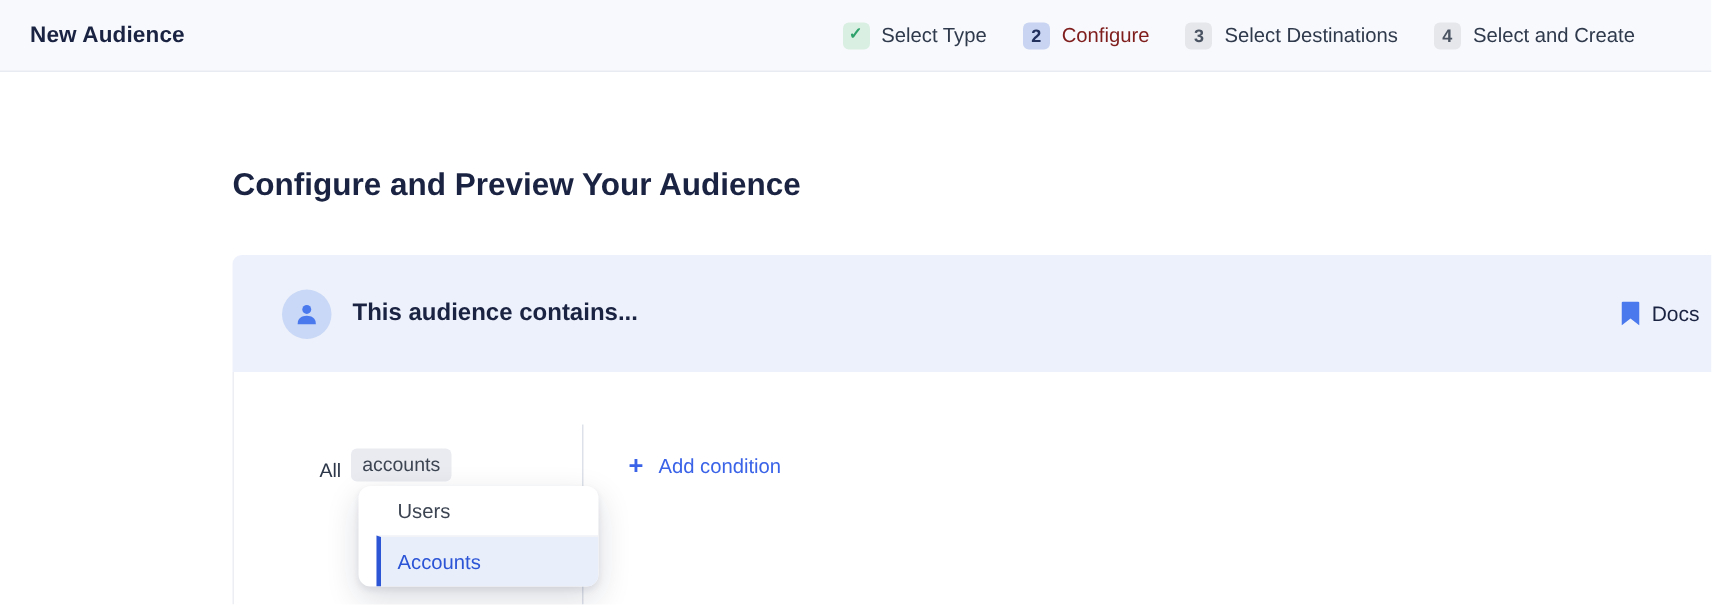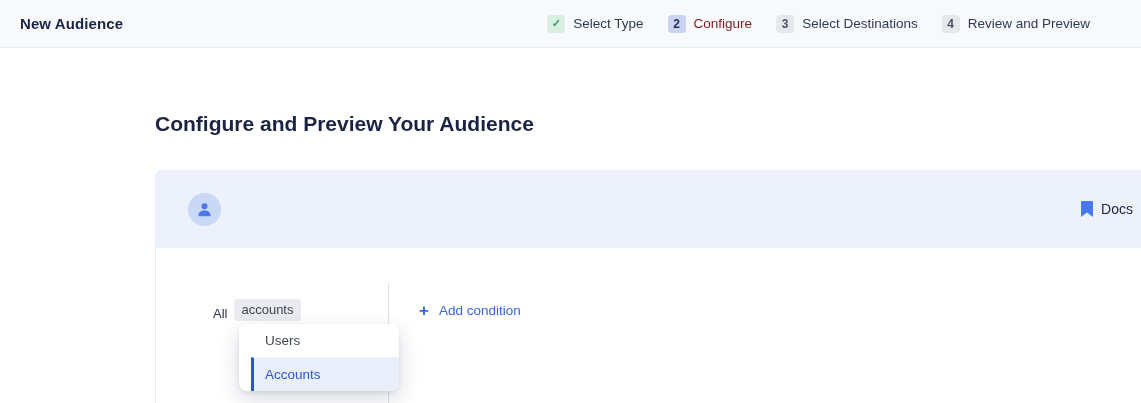--- a/index.html
+++ b/index.html
@@ -102,38 +102,39 @@
     <div class="step active">
       <span class="badge active">2</span>
       <span class="step-label">Configure</span>
     </div>
     <div class="step">
       <span class="badge todo">3</span>
       <span class="step-label">Select Destinations</span>
     </div>
     <div class="step">
       <span class="badge todo">4</span>
-      <span class="step-label">Review and Preview</span>
+      <span class="step-label">Select and Create</span>
     </div>
   </nav>
 </header>
 
 <h1 class="page-heading">Configure and Preview Your Audience</h1>
 
 <section class="card">
 
   <div class="card-header">
     <span class="avatar">
       <span style="display:flex;">
         <svg width="17" height="17" viewBox="0 0 24 24">
           <circle cx="12" cy="7.5" r="4.2" fill="#4a79ee"></circle>
           <path d="M3.5 20.5c0-4.4 3.8-7 8.5-7s8.5 2.6 8.5 7v1h-17z" fill="#4a79ee"></path>
         </svg>
       </span>
     </span>
+    <span class="card-title">This audience contains...</span>
 
     <span class="docs">
       <span style="display:flex;">
         <svg width="12" height="16" viewBox="0 0 12 16">
           <path d="M1 0h10a1 1 0 0 1 1 1v15l-6-4.6L0 16V1a1 1 0 0 1 1-1z" fill="#4a79ee"></path>
         </svg>
       </span>
       <span class="docs-label">Docs</span>
     </span>
   </div>

